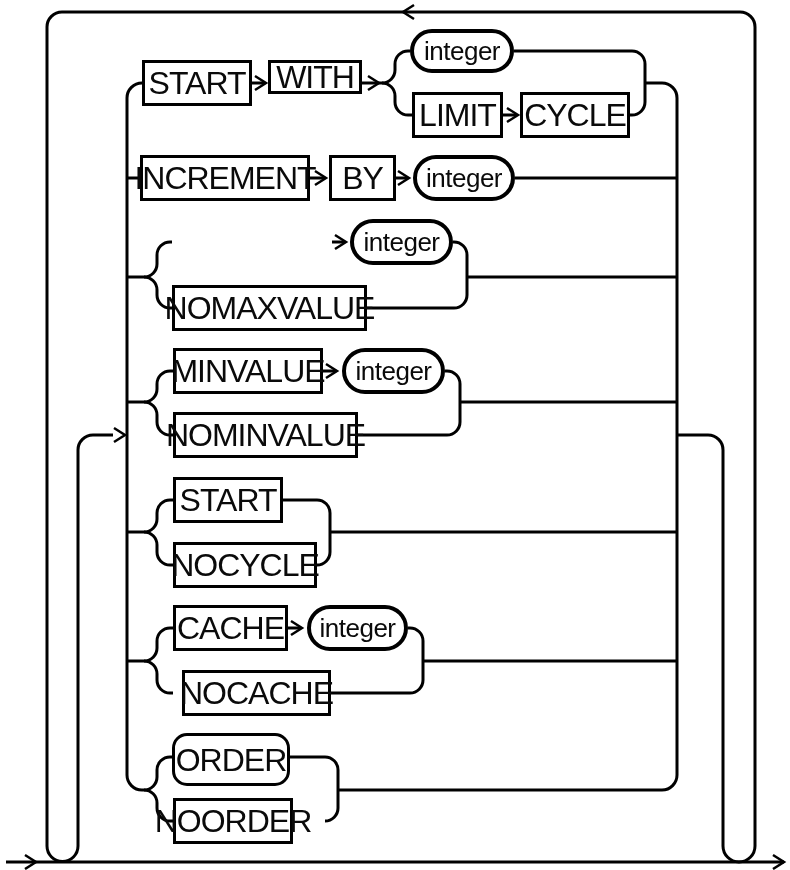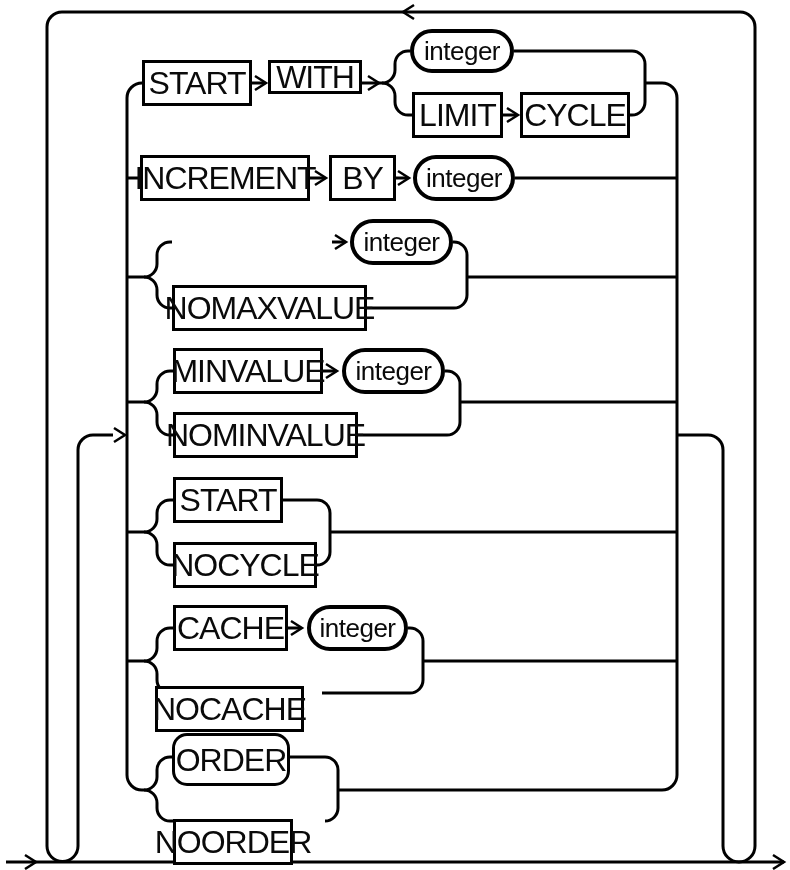--- a/index.html
+++ b/index.html
@@ -116,18 +116,18 @@
 
   <div class="node kw" style="left:173px;top:348px;width:150px;height:46px;">MINVALUE</div>
   <div class="node term" style="left:342px;top:348px;width:103px;height:46px;">integer</div>
   <div class="node kw" style="left:173px;top:412px;width:185px;height:46px;">NOMINVALUE</div>
 
   <div class="node kw" style="left:173px;top:477px;width:110px;height:46px;">START</div>
   <div class="node kw" style="left:173px;top:542px;width:144px;height:46px;">NOCYCLE</div>
 
   <div class="node kw" style="left:173px;top:605px;width:115px;height:46px;">CACHE</div>
   <div class="node term" style="left:307px;top:605px;width:101px;height:46px;">integer</div>
-  <div class="node kw" style="left:155px;top:670px;width:149px;height:46px;margin-top:16px;">NOCACHE</div>
+  <div class="node kw" style="left:182px;top:670px;width:149px;height:46px;">NOCACHE</div>
 
   <div class="node kw" style="left:172px;top:733px;width:118px;height:53px;border-radius:15px;">ORDER</div>
-  <div class="node kw" style="left:173px;top:798px;width:120px;height:46px;margin-top:21px;">NOORDER</div>
+  <div class="node kw" style="left:173px;top:798px;width:120px;height:46px;">NOORDER</div>
 
 </div>
 
 </body></html>

